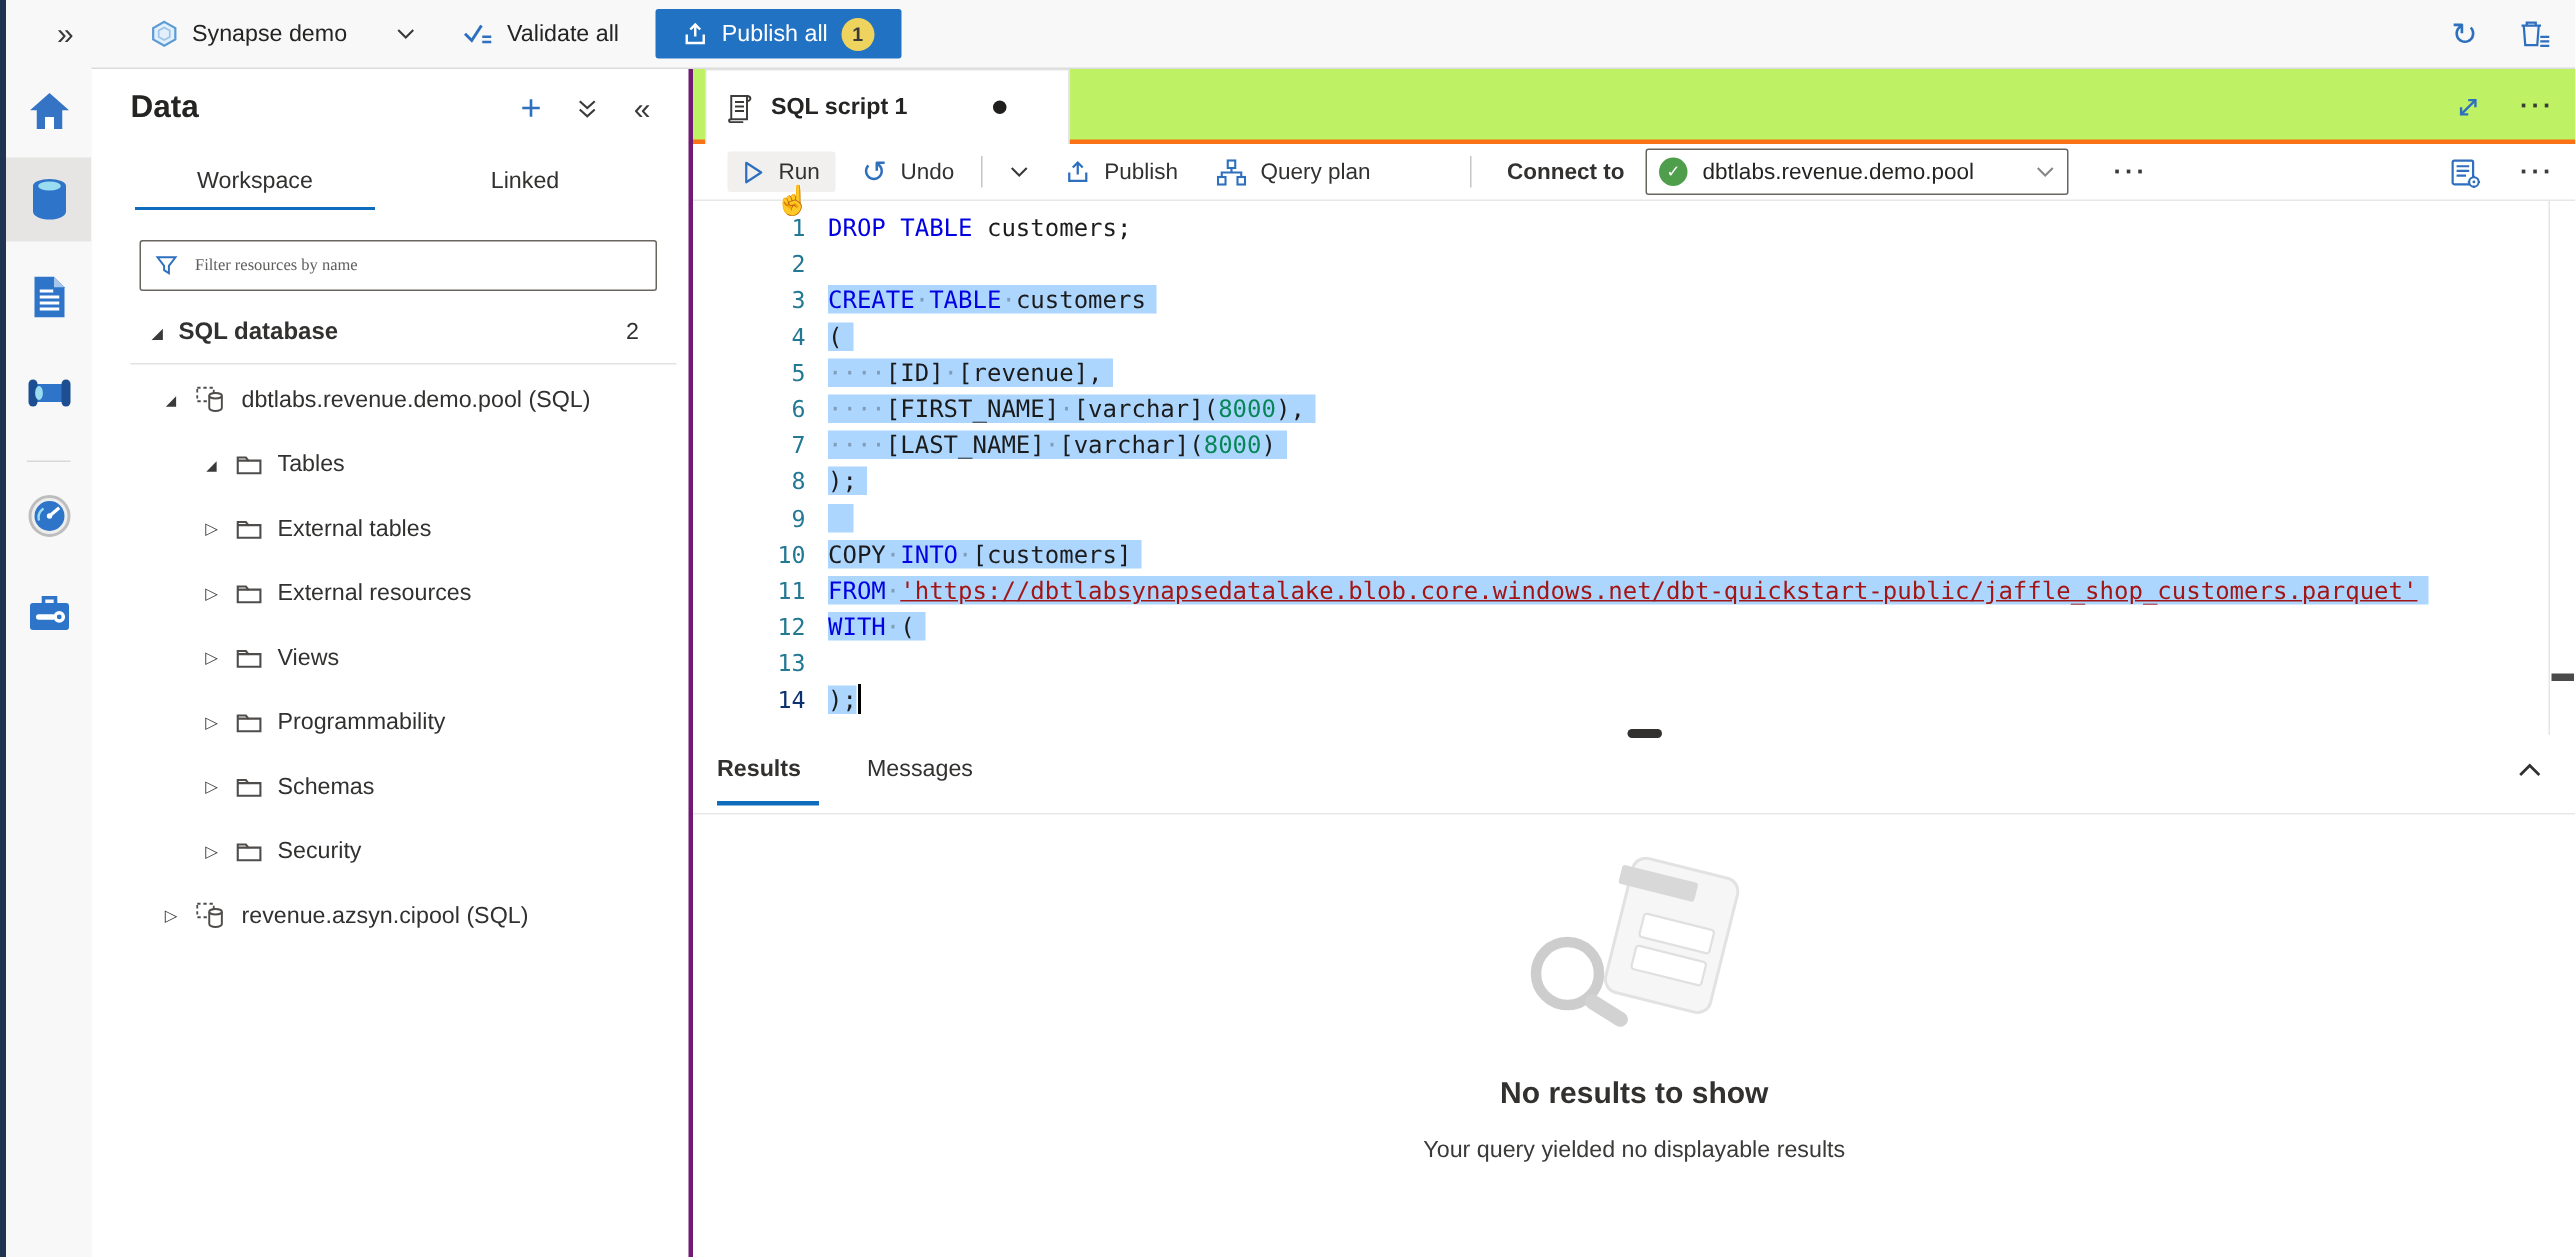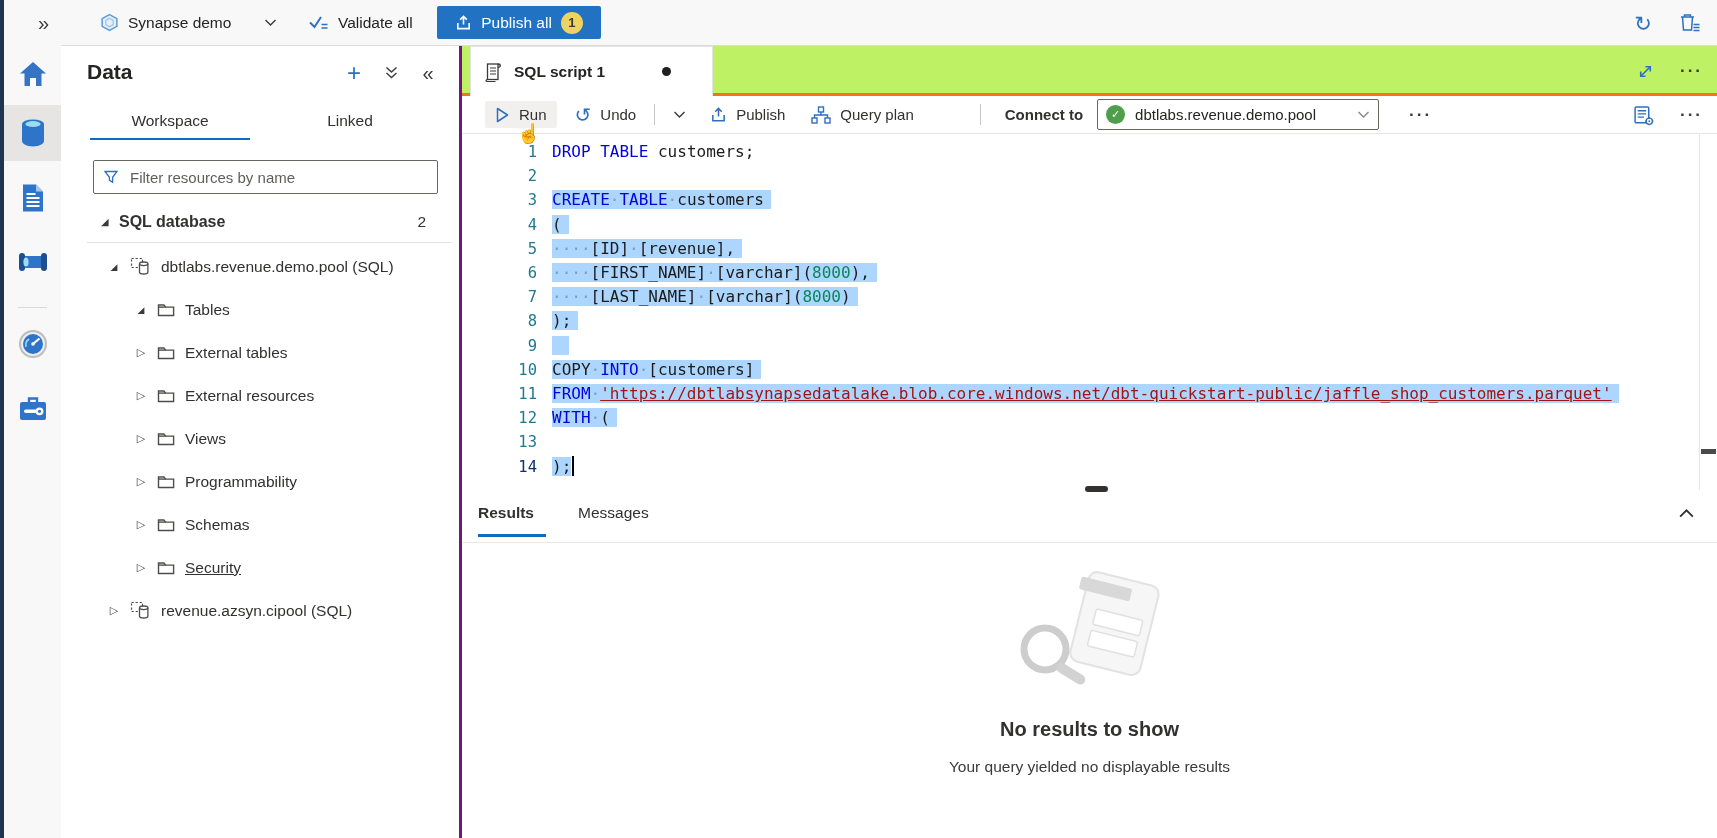--- a/index.html
+++ b/index.html
@@ -28,21 +28,21 @@
   .dp-title{position:absolute;left:26px;top:14px;font-size:21px;font-weight:bold;color:#252423;}
   .dp-actions{position:absolute;right:20px;top:16px;display:flex;gap:15px;align-items:center;}
   .dp-actions .act{width:22px;height:22px;display:flex;align-items:center;justify-content:center;}
   .plus{color:#2e6fbe;font-size:24px;line-height:1;font-weight:400;}
   .dp-tabs{position:absolute;left:0;top:58px;width:100%;height:36px;display:flex;}
   .dp-tab{width:160px;margin-left:29px;text-align:center;font-size:15.5px;color:#323130;padding-top:8px;box-sizing:border-box;height:36px;}
   .dp-tab.second{margin-left:20px;}
   .dp-tab.active{border-bottom:2.5px solid #0f6cbd;font-weight:400;}
   .filterbox{position:absolute;left:32px;top:114px;width:345px;height:34px;border:1px solid #69665f;border-radius:2px;
     box-sizing:border-box;display:flex;align-items:center;gap:9px;padding:0 9px;background:#fff;}
-  .filterbox input{border:none;outline:none;flex:1;font-size:15px;color:#323130;font-family:Liberation Sans, sans-serif;background:transparent;}
+  .filterbox input{border:none;outline:none;flex:1;font-size:11px;color:#323130;font-family:Liberation Serif, serif;background:transparent;}
   .filterbox input::placeholder{color:#605e5c;opacity:1;}
   .tree{position:absolute;left:0;top:156px;width:100%;}
   .tree-row{display:flex;align-items:center;height:43px;font-size:15.5px;color:#323130;position:relative;}
   .tree-row .tw{width:16px;text-align:center;flex:0 0 16px;}
   .tri-open{font-size:9px;color:#3b3a39;}
   .tri-closed{font-size:11px;color:#3b3a39;}
   .tree-row .ticon{margin:0 10px 0 8px;display:flex;}
   .tree-section{font-weight:bold;font-size:16px;height:40px;}
   .tree-section .count{position:absolute;right:33px;font-weight:400;font-size:15.5px;color:#323130;}
   .tree-sep{height:1px;background:#e2e2e2;margin:0 8px 2px 26px;}
@@ -304,21 +304,21 @@
           <span style="margin-left: 0px;">Schemas</span>
         </div>
         <div class="tree-row" style="padding-left: 72px;">
           <span class="tw tri-closed">▷</span>
           <span class="ticon">
             <svg width="18" height="15" viewBox="0 0 18 15">
               <path d="M1.5 13.5 V3 h5.4 l1.7 2.1 h8 v8.4 Z" fill="none" stroke="#4f4d4b" stroke-width="1.4"></path>
               <path d="M1.5 5.1 h7.1" stroke="#4f4d4b" stroke-width="1.4"></path>
             </svg>
           </span>
-          <span style="margin-left: 0px; text-decoration: underline;">Security</span>
+          <span style="margin-left: 0px;">Security</span>
         </div>
         <div class="tree-row" style="padding-left: 45px;">
           <span class="tw tri-closed">▷</span>
           <span class="ticon">
             <svg width="21" height="19" viewBox="0 0 21 19">
               <rect x="1.5" y="1.5" width="11" height="9" fill="none" stroke="#4f4d4b" stroke-width="1.2" stroke-dasharray="2.2 1.9"></rect>
               <path d="M9.5 6.8 v8.2 c0 1.1 1.9 2 4.2 2 s4.2 -.9 4.2 -2 V6.8" fill="#fff" stroke="#4f4d4b" stroke-width="1.3"></path>
               <ellipse cx="13.7" cy="6.8" rx="4.2" ry="1.8" fill="#fff" stroke="#4f4d4b" stroke-width="1.3"></ellipse>
             </svg>
           </span>

